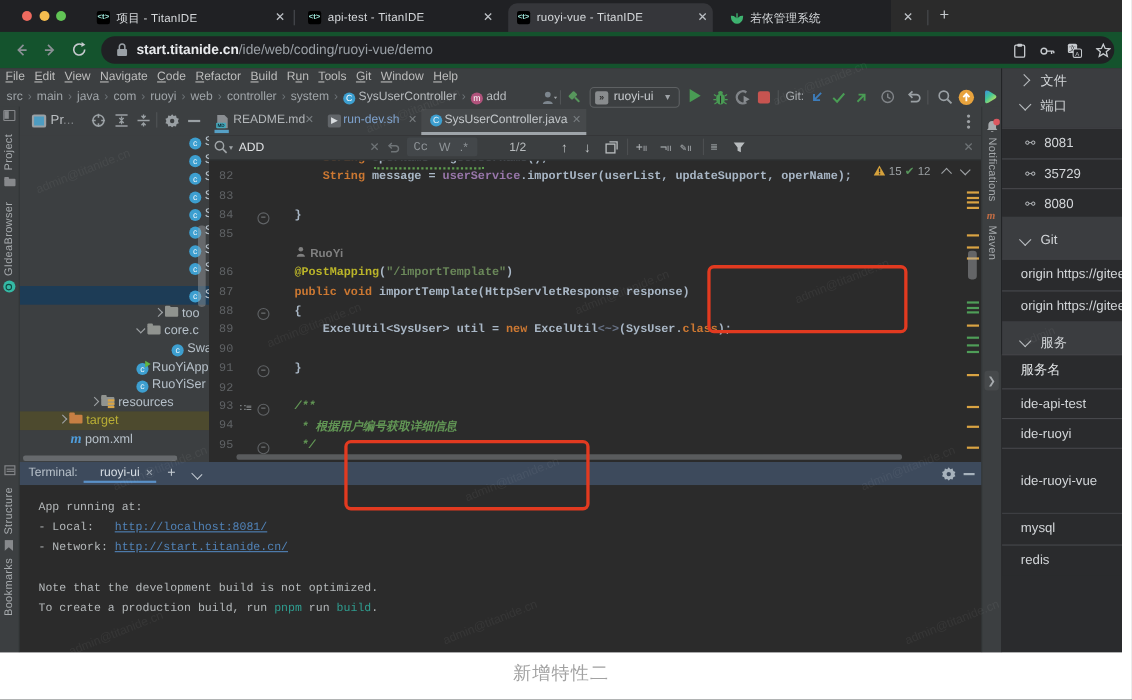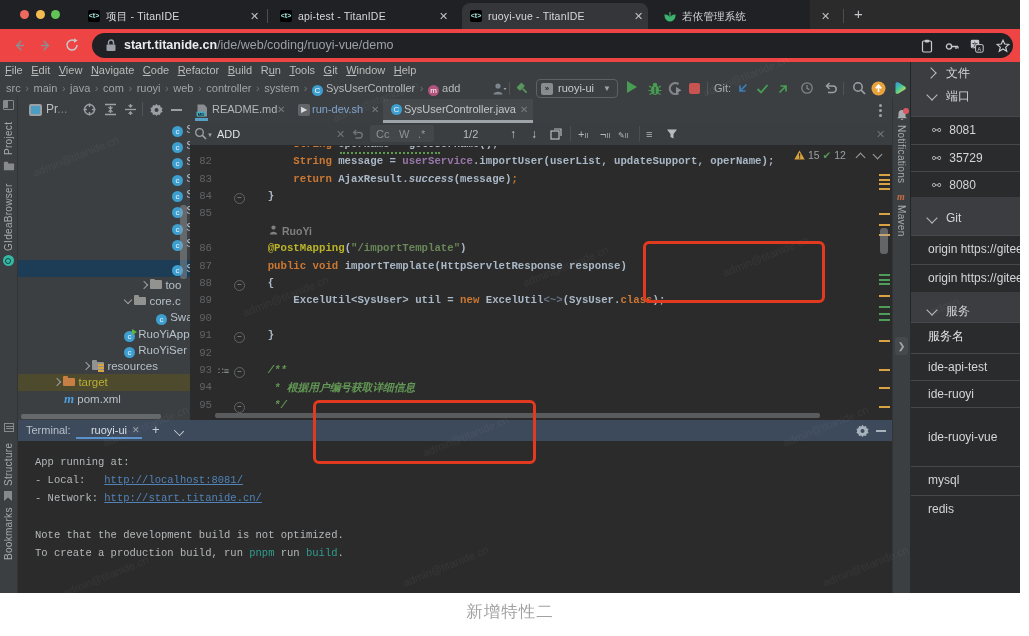--- a/index.html
+++ b/index.html
@@ -9,21 +9,21 @@
   #shot{position:absolute;left:0;top:0;width:1020px;height:593px;overflow:hidden;background:#2b2b2b;}
   
   #tabbar{position:absolute;left:0;top:0;width:810px;height:29px;background:#202124;}
   .tl{position:absolute;top:10px;width:9px;height:9px;border-radius:50%;}
   .btab{position:absolute;top:3px;height:26px;font-size:10.5px;color:#d5d8db;}
   .btab .ti{position:absolute;left:8px;top:7px;width:12px;height:12px;border-radius:2px;background:#000;
     color:#9fe8dc;font-size:7px;line-height:12px;text-align:center;font-weight:bold;}
   .btab .tt{position:absolute;left:26px;top:7px;white-space:nowrap;letter-spacing:.2px;}
   .btab .tx{position:absolute;top:7px;color:#bdc1c6;font-size:11px;line-height:12px;}
   .tabdiv{position:absolute;top:9px;width:1px;height:14px;background:#4a4d51;}
-  #addrbar{position:absolute;left:0;top:29px;width:1020px;height:33px;background:#ef4444;}
+  #addrbar{position:absolute;left:0;top:29px;width:1020px;height:33px;background:#14532d;}
   #pill{position:absolute;left:92px;top:4px;width:921px;height:25px;border-radius:13px;background:#202124;}
   .navic{position:absolute;top:7px;color:#a6abb0;font-size:15px;}
   
   #ide{position:absolute;left:0;top:62px;width:910px;height:531px;background:#3c3f41;}
   #menubar{position:absolute;left:0;top:0;width:910px;height:17px;color:#bbbbbb;font-size:11px;}
   #menubar span{margin-right:8.5px;}
   #toolbar{position:absolute;left:0;top:17px;width:910px;height:19px;font-size:11px;color:#9fa4a8;}
   #tabsrow{position:absolute;left:0;top:36px;width:910px;height:25px;}
   .bsep{color:#6e7478;margin:0 1.5px;}
   .cico,.mico{display:inline-block;width:11px;height:11px;border-radius:50%;font-size:8px;line-height:11px;text-align:center;color:#fff;vertical-align:-1px;}
@@ -301,21 +301,21 @@
             <path d="M8.4 8.4 L12 12" stroke="#9fa4a7" stroke-width="1.5"></path>
           </svg>
         <span class="fbtn" style="left:17px;top:0;font-size:6px;line-height:24px;">▼</span>
         <span class="fbtn" style="left:27px;top:0;line-height:22px;color:#dfe1e3;">ADD</span>
         <span class="fbtn" style="left:146px;top:0;line-height:22px;color:#6f7477;">✕</span>
         <svg class="fbtn" style="left:162px;top:6px;" width="12" height="11" viewBox="0 0 12 11">
             <path d="M2 3.5 H8 A2.8 2.8 0 0 1 8 9 H3.5" stroke="#6f7477" stroke-width="1.3" fill="none"></path>
             <path d="M4.2 1 L1.6 3.5 L4.2 6" stroke="#6f7477" stroke-width="1.3" fill="none"></path>
           </svg>
         <span class="fbtn" style="left:180px;top:2px;width:64px;height:17px;background:#43474a;border-radius:2px;"></span>
-        <span class="fbtn" style="left:186px;top:0;line-height:22px;color:#8f9498;">Cc</span>
+        <span class="fbtn" style="left:186px;top:0;line-height:22px;color:#8f9498;font-family:Liberation Mono, monospace;">Cc</span>
         <span class="fbtn" style="left:209px;top:0;line-height:22px;color:#8f9498;">W</span>
         <span class="fbtn" style="left:228px;top:0;line-height:22px;color:#8f9498;">.*</span>
         <span class="fbtn" style="left:273px;top:0;line-height:22px;color:#b8bcbe;">1/2</span>
         <span class="fbtn" style="left:320px;top:0;line-height:22px;color:#c6cacc;font-size:12px;">↑</span>
         <span class="fbtn" style="left:341px;top:0;line-height:22px;color:#c6cacc;font-size:12px;">↓</span>
         <svg class="fbtn" style="left:360px;top:5px;" width="12" height="12" viewBox="0 0 12 12">
             <rect x="1" y="3" width="8" height="8" stroke="#b8bcbe" fill="none" stroke-width="1.2"></rect>
             <path d="M4 1 H11 V8" stroke="#b8bcbe" fill="none" stroke-width="1.2"></path>
           </svg>
         <span class="fbtn" style="left:380px;top:3px;width:1px;height:15px;background:#4c4f51;"></span>
@@ -339,21 +339,20 @@
       <div class="lnum" style="top:154px;">88</div>
       <div class="lnum" style="top:171px;">89</div>
       <div class="lnum" style="top:189px;">90</div>
       <div class="lnum" style="top:206px;">91</div>
       <div class="lnum" style="top:224px;">92</div>
       <div class="lnum" style="top:241px;">93</div>
       <div class="lnum" style="top:258px;">94</div>
       <div class="lnum" style="top:276px;">95</div>
 
       <div class="cline" style="left:52px;top:32px;">        <span class="kw">String</span> message = <span class="fld">userService</span>.importUser(userList, updateSupport, operName);</div>
-      <div class="cline" style="left:52px;top:50px;">        <span class="kw">return</span> AjaxResult.<i>success</i>(message)<span class="kw">;</span></div>
       <div class="cline" style="left:52px;top:67px;">    }</div>
       <div class="abs" style="left:79px;top:98px;"><svg width="9" height="10" viewBox="0 0 9 10">
             <circle cx="4.5" cy="2.6" r="2.1" fill="#808080"></circle>
             <path d="M0.8 9.5 C0.8 5.8 8.2 5.8 8.2 9.5 Z" fill="#808080"></path>
           </svg></div>
         <div class="cline" style="left:92px;top:102px;color:#808080;font-family:'Liberation Sans';font-size:10.5px;">RuoYi</div>
       <div class="cline" style="left:52px;top:119px;">    <span class="ann">@PostMapping</span>(<span class="str">"/importTemplate"</span>)</div>
       <div class="cline" style="left:52px;top:137px;">    <span class="kw">public</span> <span class="kw">void</span> importTemplate(HttpServletResponse response)</div>
       <div class="cline" style="left:52px;top:154px;">    {</div>
       <div class="cline" style="left:52px;top:171px;">        ExcelUtil&lt;SysUser&gt; util = <span class="kw">new</span> ExcelUtil<span style="color:#687387;">&lt;~&gt;</span>(SysUser.<span class="kw">class</span>);</div>

